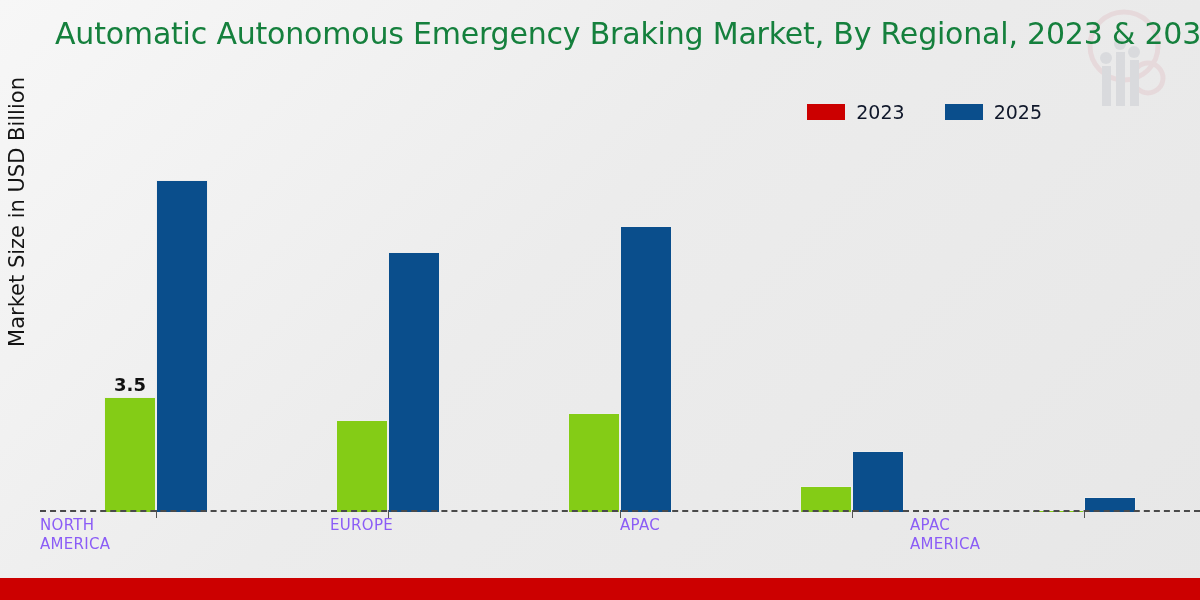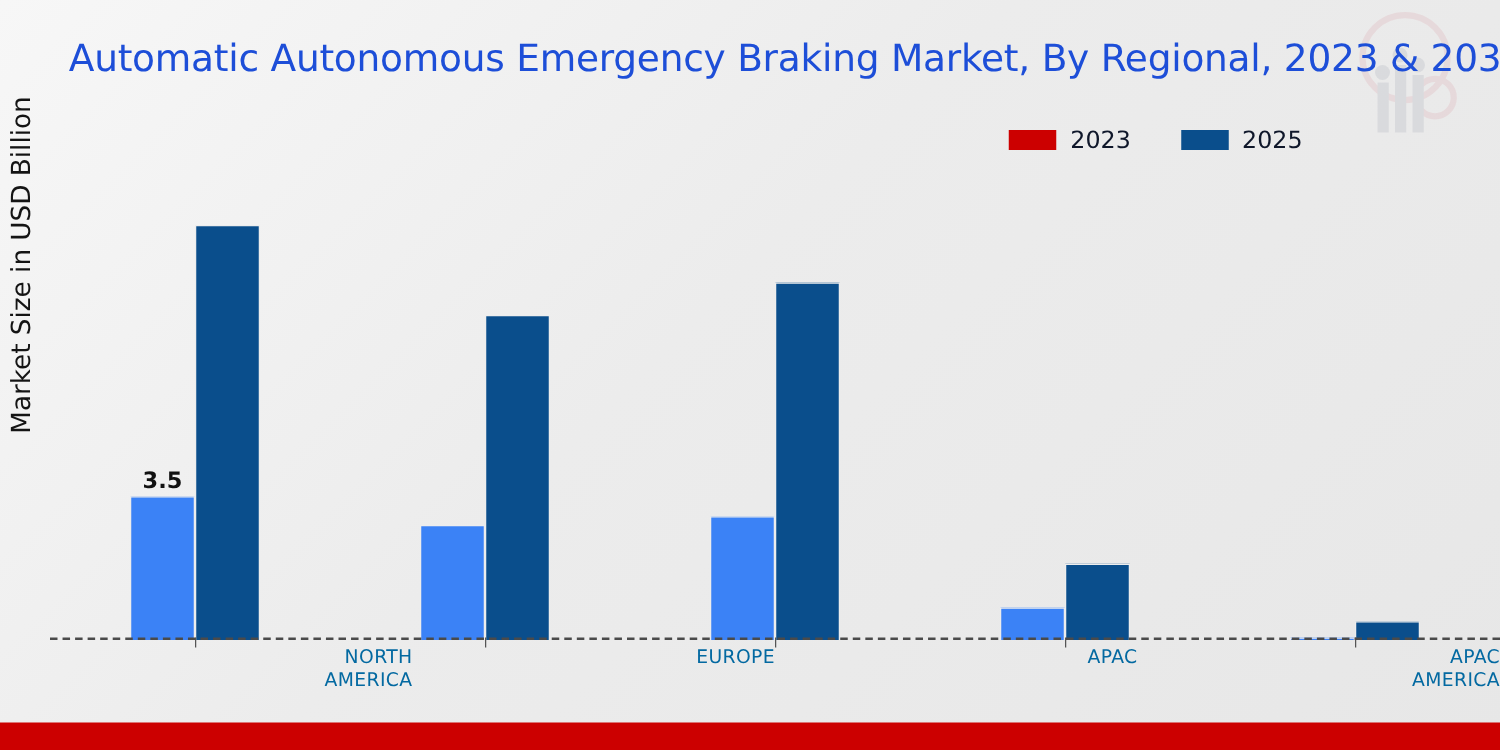--- a/index.html
+++ b/index.html
@@ -9,22 +9,22 @@
     background:linear-gradient(135deg,#f7f7f7 0%,#ececec 45%,#e7e7e7 100%);
     position:relative;
   }
   #chart-root{position:absolute;inset:0;}
 
   
   .watermark{position:absolute;right:18px;top:8px;width:120px;height:118px;opacity:.5;pointer-events:none;}
 
   
   .chart-title{
-    position:absolute;left:55px;top:30px;
-    font-size:30px;color:#1d4ed8;white-space:nowrap;
+    position:absolute;left:55px;top:16px;
+    font-size:30px;color:#15803d;white-space:nowrap;
     letter-spacing:-.2px;
   }
 
   
   .legend{position:absolute;right:158px;top:101px;display:flex;align-items:center;gap:40px;}
   .legend-entry{display:flex;align-items:center;gap:11px;}
   .legend-swatch{width:38px;height:16px;display:block;}
   .legend-label{font-size:19px;color:#0f172a;}
 
   
@@ -36,31 +36,31 @@
 
   
   .plot{position:absolute;left:40px;top:150px;right:0;height:362px;}
   .baseline{
     position:absolute;left:0;right:0;bottom:0;height:0;
     border-top:2px dashed #4a4a4a;
   }
   .groups{position:absolute;left:0;right:0;bottom:0;top:0;display:flex;}
   .group{flex:1;position:relative;display:flex;align-items:flex-end;justify-content:center;gap:0;}
   .bar{width:52px;position:relative;box-sizing:border-box;}
-  .bar.y2023{background:#3b82f6;border:1px solid #ededed;border-bottom:none;}
+  .bar.y2023{background:#84cc16;border:1px solid #ededed;border-bottom:none;}
   .bar.y2032{background:#0a4e8c;border:1px solid #ededed;border-bottom:none;}
   .bar-value{
     position:absolute;left:50%;transform:translateX(-50%);
     top:-24px;font-size:18px;font-weight:bold;color:#111;white-space:nowrap;
   }
   .tick{position:absolute;bottom:-6px;left:50%;width:1px;height:8px;background:#555;}
 
   
   .cats{position:absolute;left:40px;right:0;top:516px;display:flex;}
-  .cat{flex:1;text-align:right;font-size:15px;color:#0369a1;line-height:19px;letter-spacing:.3px;}
+  .cat{flex:1;text-align:left;font-size:15px;color:#8b5cf6;line-height:19px;letter-spacing:.3px;}
 
   
   .bottom-band{position:absolute;left:0;right:0;bottom:0;height:22px;background:#cc0000;}
 </style>
 </head>
 <body>
 
 <div id="chart-root">
 
   <svg class="watermark" viewBox="0 0 120 118">

